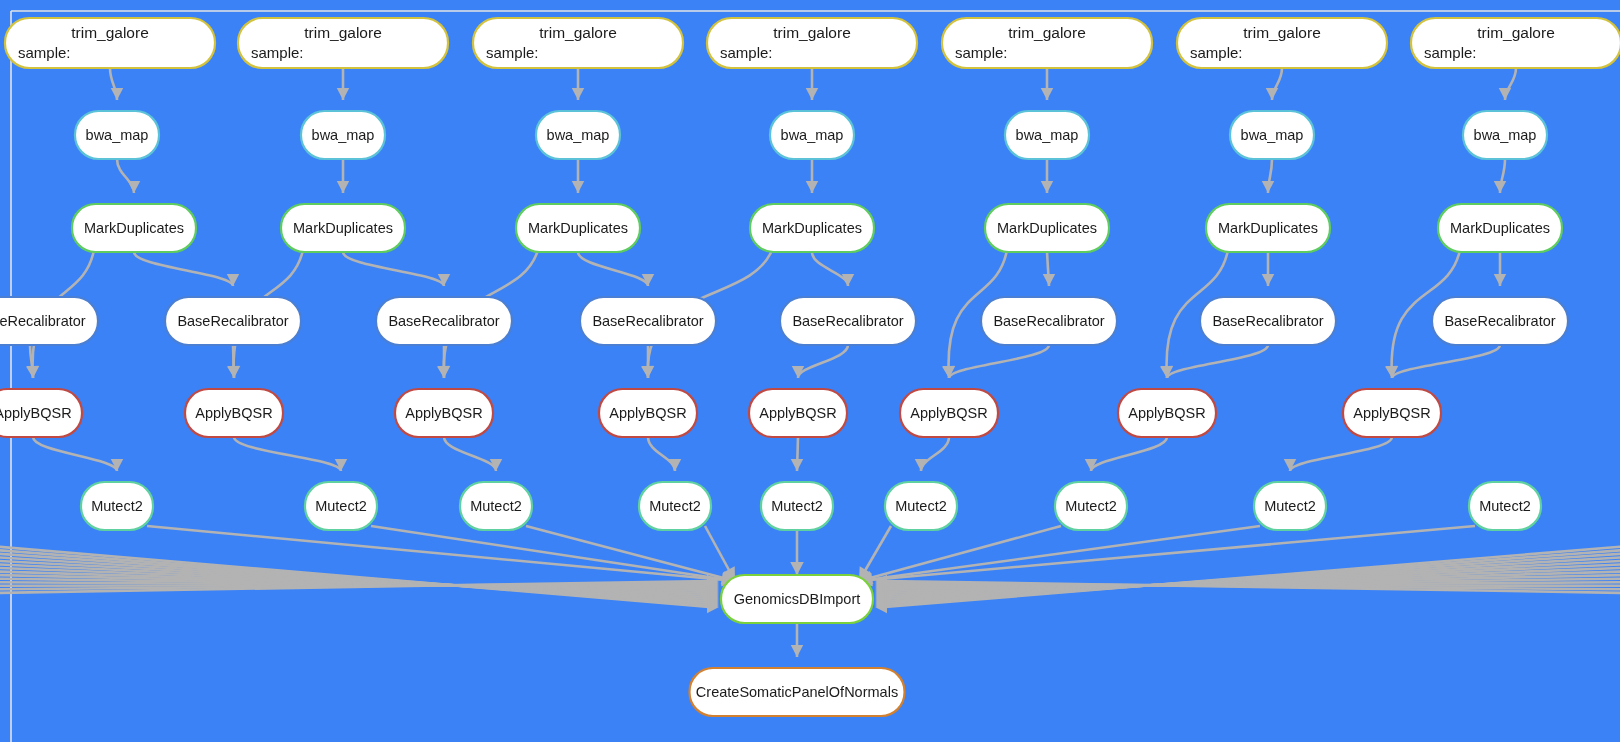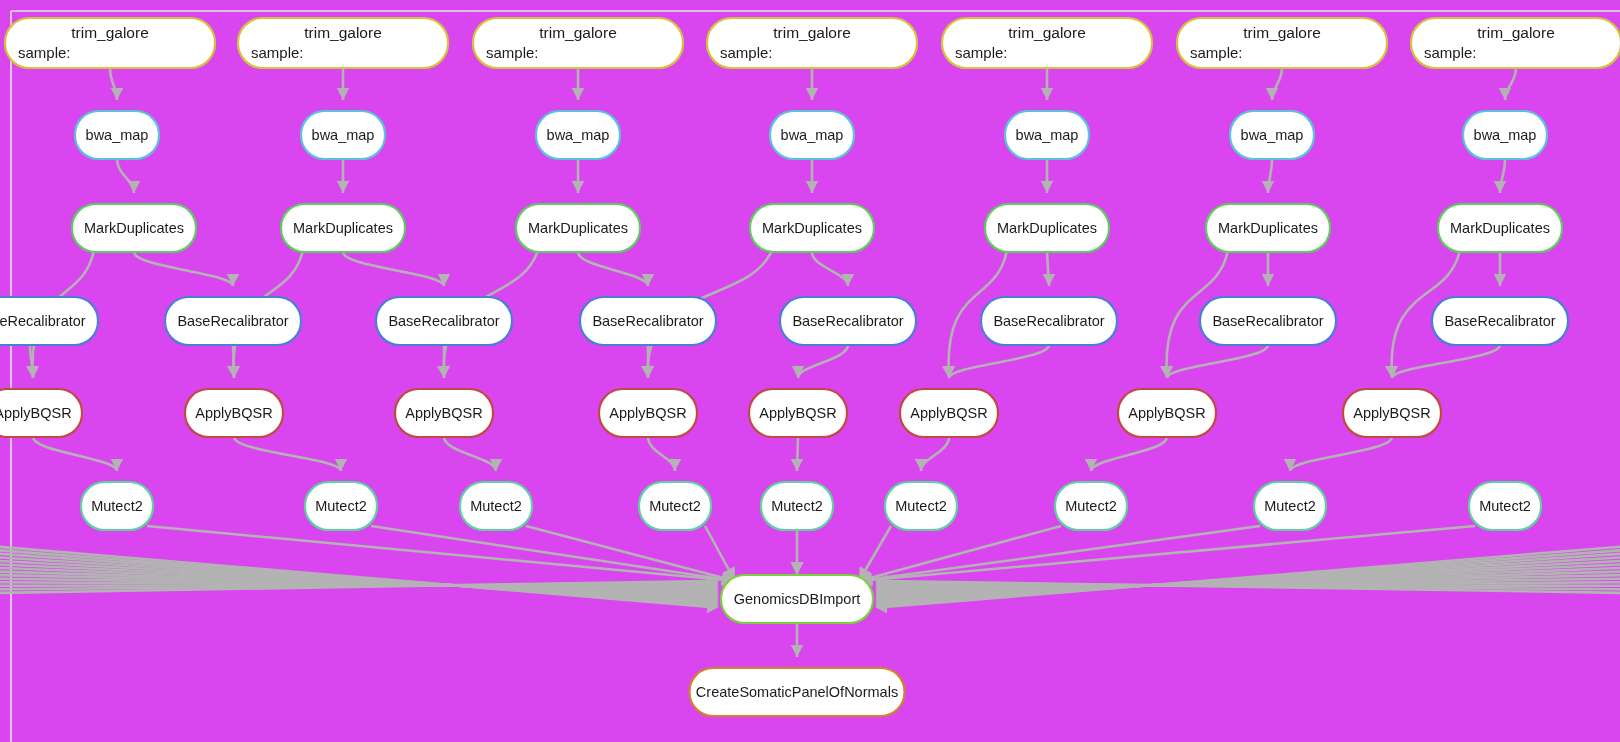--- a/index.html
+++ b/index.html
@@ -6,21 +6,21 @@
     margin: 0;
     padding: 0;
     background: #ffffff;
     font-family: "Liberation Sans", sans-serif;
   }
   #root {
     position: relative;
     width: 1620px;
     height: 742px;
     overflow: hidden;
-    background: #d946ef;
+    background: #3b82f6;
   }
   #dag-canvas {
     position: absolute;
     top: 0;
     left: 0;
     width: 1620px;
     height: 742px;
     display: block;
   }
   .node-rect {

